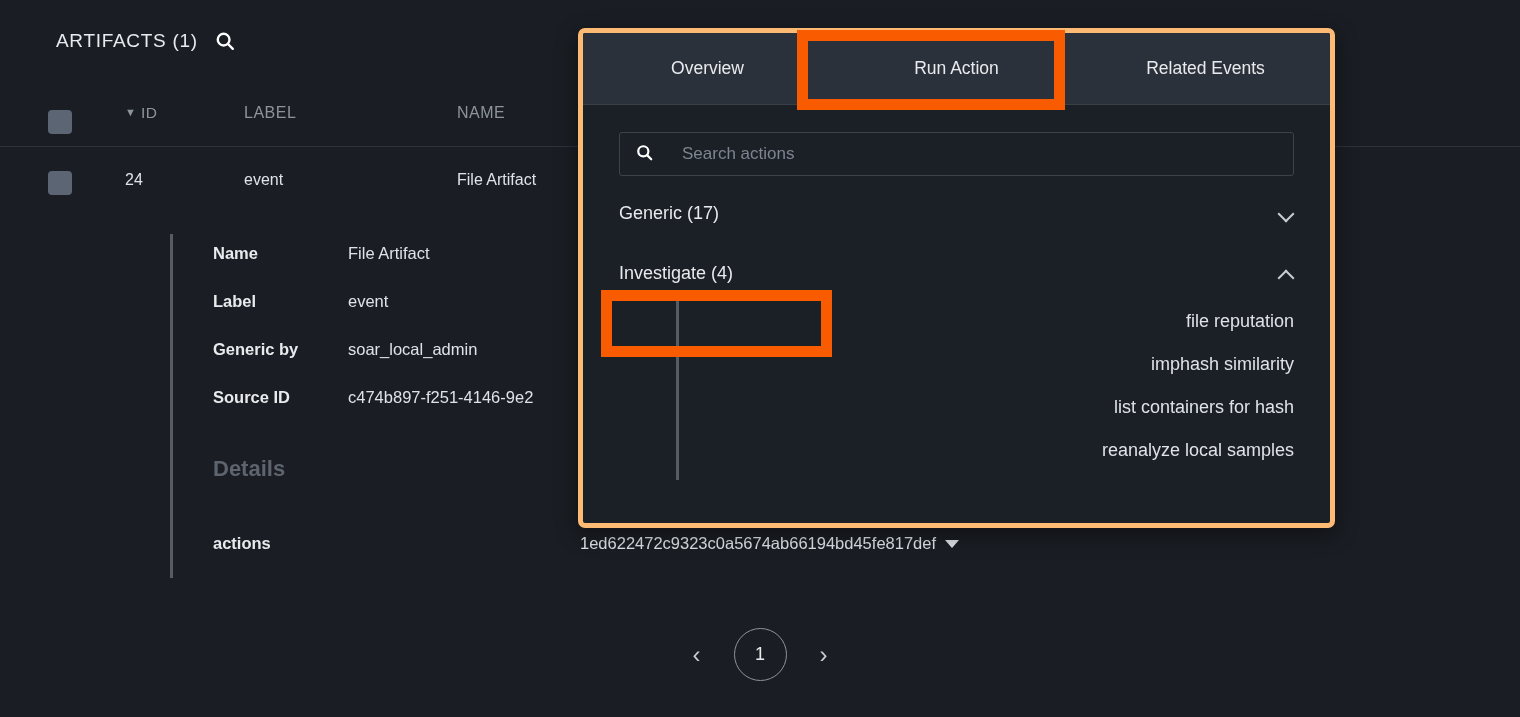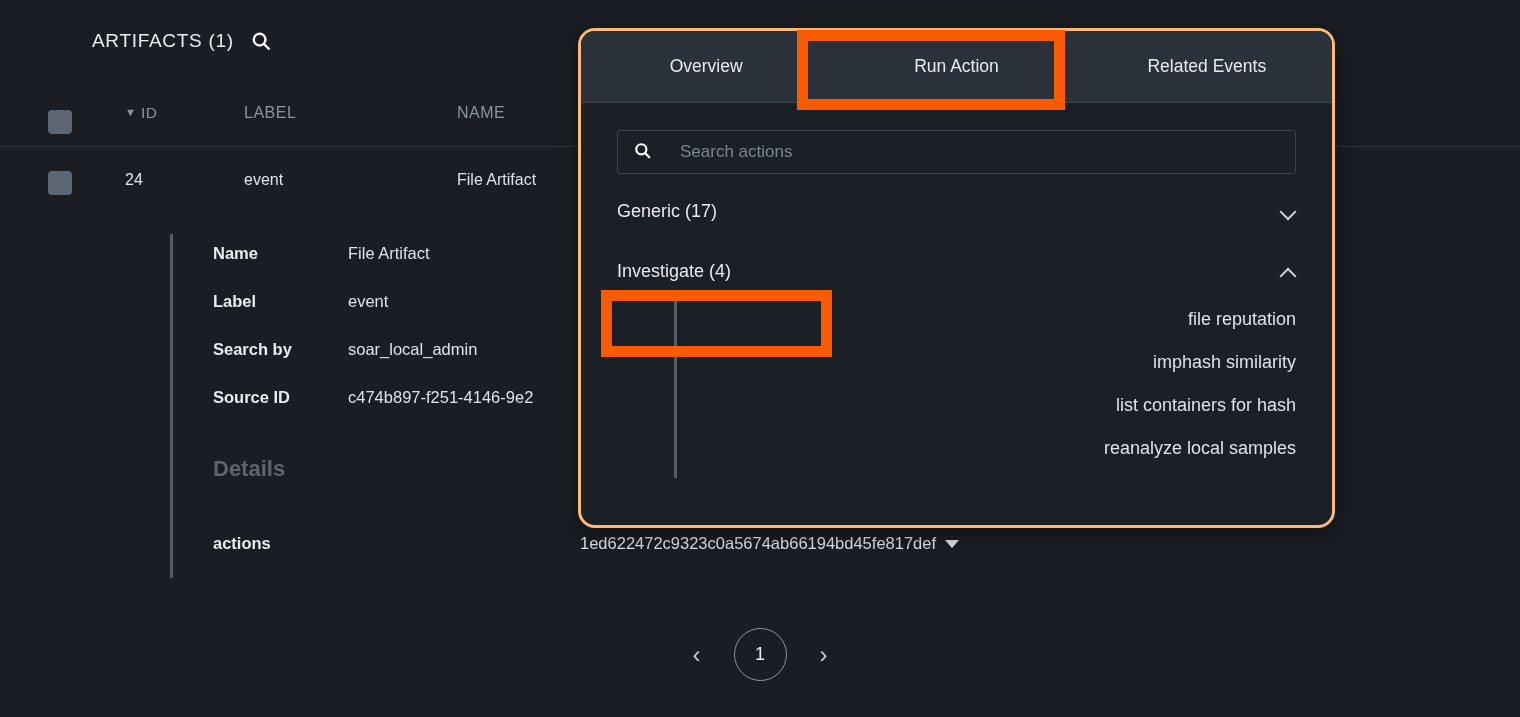--- a/index.html
+++ b/index.html
@@ -15,25 +15,25 @@
   }
 
   
   #artifacts-page {
     position: absolute;
     inset: 0;
   }
 
   #artifacts-header {
     position: absolute;
-    left: 16px; top: 28px;
+    left: 0; top: 28px;
     display: flex;
     align-items: center;
     gap: 14px;
-    padding-left: 76px;
+    padding-left: 56px;
   }
   #artifacts-title {
     font-size: 19px;
     letter-spacing: 0.7px;
     color: #e8eaed;
     font-weight: 400;
   }
   .icon-btn {
     display: inline-flex;
     align-items: center;
@@ -173,22 +173,22 @@
     color: #e8eaed;
   }
 
   
   #action-panel {
     position: absolute;
     left: 578px; top: 28px;
     width: 757px;
     height: 500px;
     background: #1b1f26;
-    border: 3px solid #fdba74;
-    border-radius: 17px;
+    border: 5px solid #fdba74;
+    border-radius: 7px;
     overflow: hidden;
     box-shadow: 0 6px 22px rgba(0,0,0,0.45);
   }
 
   #panel-tabs {
     display: flex;
     height: 72px;
     background: #2b313b;
     border-bottom: 1px solid #383f49;
   }
@@ -318,21 +318,21 @@
   <div id="artifact-detail">
     <div class="detail-row" id="detail-row-0">
       <span class="detail-key">Name</span>
       <span class="detail-val">File Artifact</span>
     </div>
     <div class="detail-row" id="detail-row-1">
       <span class="detail-key">Label</span>
       <span class="detail-val">event</span>
     </div>
     <div class="detail-row" id="detail-row-2">
-      <span class="detail-key">Search by</span>
+      <span class="detail-key">Generic by</span>
       <span class="detail-val">soar_local_admin</span>
     </div>
     <div class="detail-row" id="detail-row-3">
       <span class="detail-key">Source ID</span>
       <span class="detail-val">c474b897-f251-4146-9e2</span>
     </div>
 
     <div id="details-subheading">Details</div>
 
     <div class="detail-row" id="detail-row-filehash">

